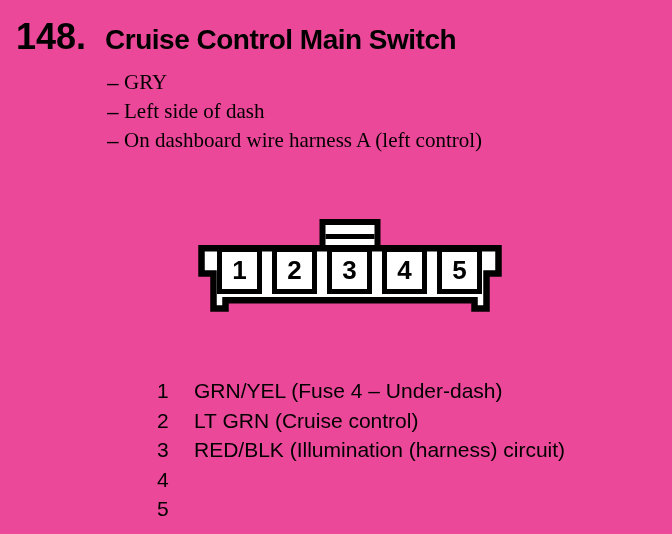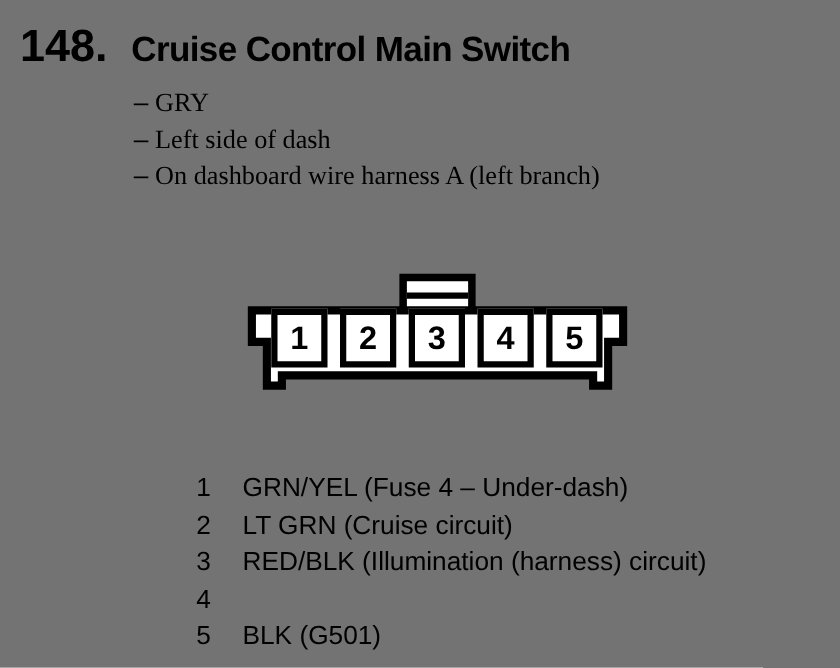--- a/index.html
+++ b/index.html
@@ -11,21 +11,21 @@
     width: 672px;
     height: 534px;
     position: relative;
     font-family: "Liberation Sans", "DejaVu Sans", sans-serif;
     color: #000000;
     overflow: hidden;
   }
   .page {
     position: absolute;
     inset: 0;
-    background: #737373;
+    background: #ec4899;
   }
   
   .title-row {
     position: absolute;
     left: 16px;
     top: 16px;
     display: flex;
     align-items: baseline;
     gap: 19px;
     white-space: nowrap;
@@ -127,21 +127,21 @@
     <div class="note-line">
       <span class="note-dash">–</span>
       <span class="note-text">GRY</span>
     </div>
     <div class="note-line">
       <span class="note-dash">–</span>
       <span class="note-text">Left side of dash</span>
     </div>
     <div class="note-line">
       <span class="note-dash">–</span>
-      <span class="note-text">On dashboard wire harness A (left branch)</span>
+      <span class="note-text">On dashboard wire harness A (left control)</span>
     </div>
   </div>
 
   <div class="connector">
     <svg width="312" height="102" viewBox="195 214 312 102">
 
       <rect x="322.5" y="222" width="55" height="28" fill="#ffffff" stroke="#000000" stroke-width="6"></rect>
       <line x1="325.5" y1="236.5" x2="374.5" y2="236.5" stroke="#000000" stroke-width="5"></line>
 
       <path d="M 201.5 248.25 H 498.5 V 273.5 H 486.5 V 308.5 H 474.5 V 300.25 H 225.5 V 308.5 H 213.5 V 273.5 H 201.5 Z" fill="#ffffff" stroke="#000000" stroke-width="6.5" stroke-linejoin="miter"></path>
@@ -153,28 +153,27 @@
     <div class="pin-box pin-box-5">5</div>
   </div>
 
   <div class="pin-list">
     <div class="pin-row">
       <span class="pin-row-num">1</span>
       <span class="pin-row-desc">GRN/YEL (Fuse 4 – Under-dash)</span>
     </div>
     <div class="pin-row">
       <span class="pin-row-num">2</span>
-      <span class="pin-row-desc">LT GRN (Cruise circuit)</span>
+      <span class="pin-row-desc">LT GRN (Cruise control)</span>
     </div>
     <div class="pin-row">
       <span class="pin-row-num">3</span>
       <span class="pin-row-desc">RED/BLK (Illumination (harness) circuit)</span>
     </div>
     <div class="pin-row">
       <span class="pin-row-num">4</span>
     </div>
     <div class="pin-row">
       <span class="pin-row-num">5</span>
-      <span class="pin-row-desc">BLK (G501)</span>
     </div>
   </div>
 
 </div>
 
 </body></html>

